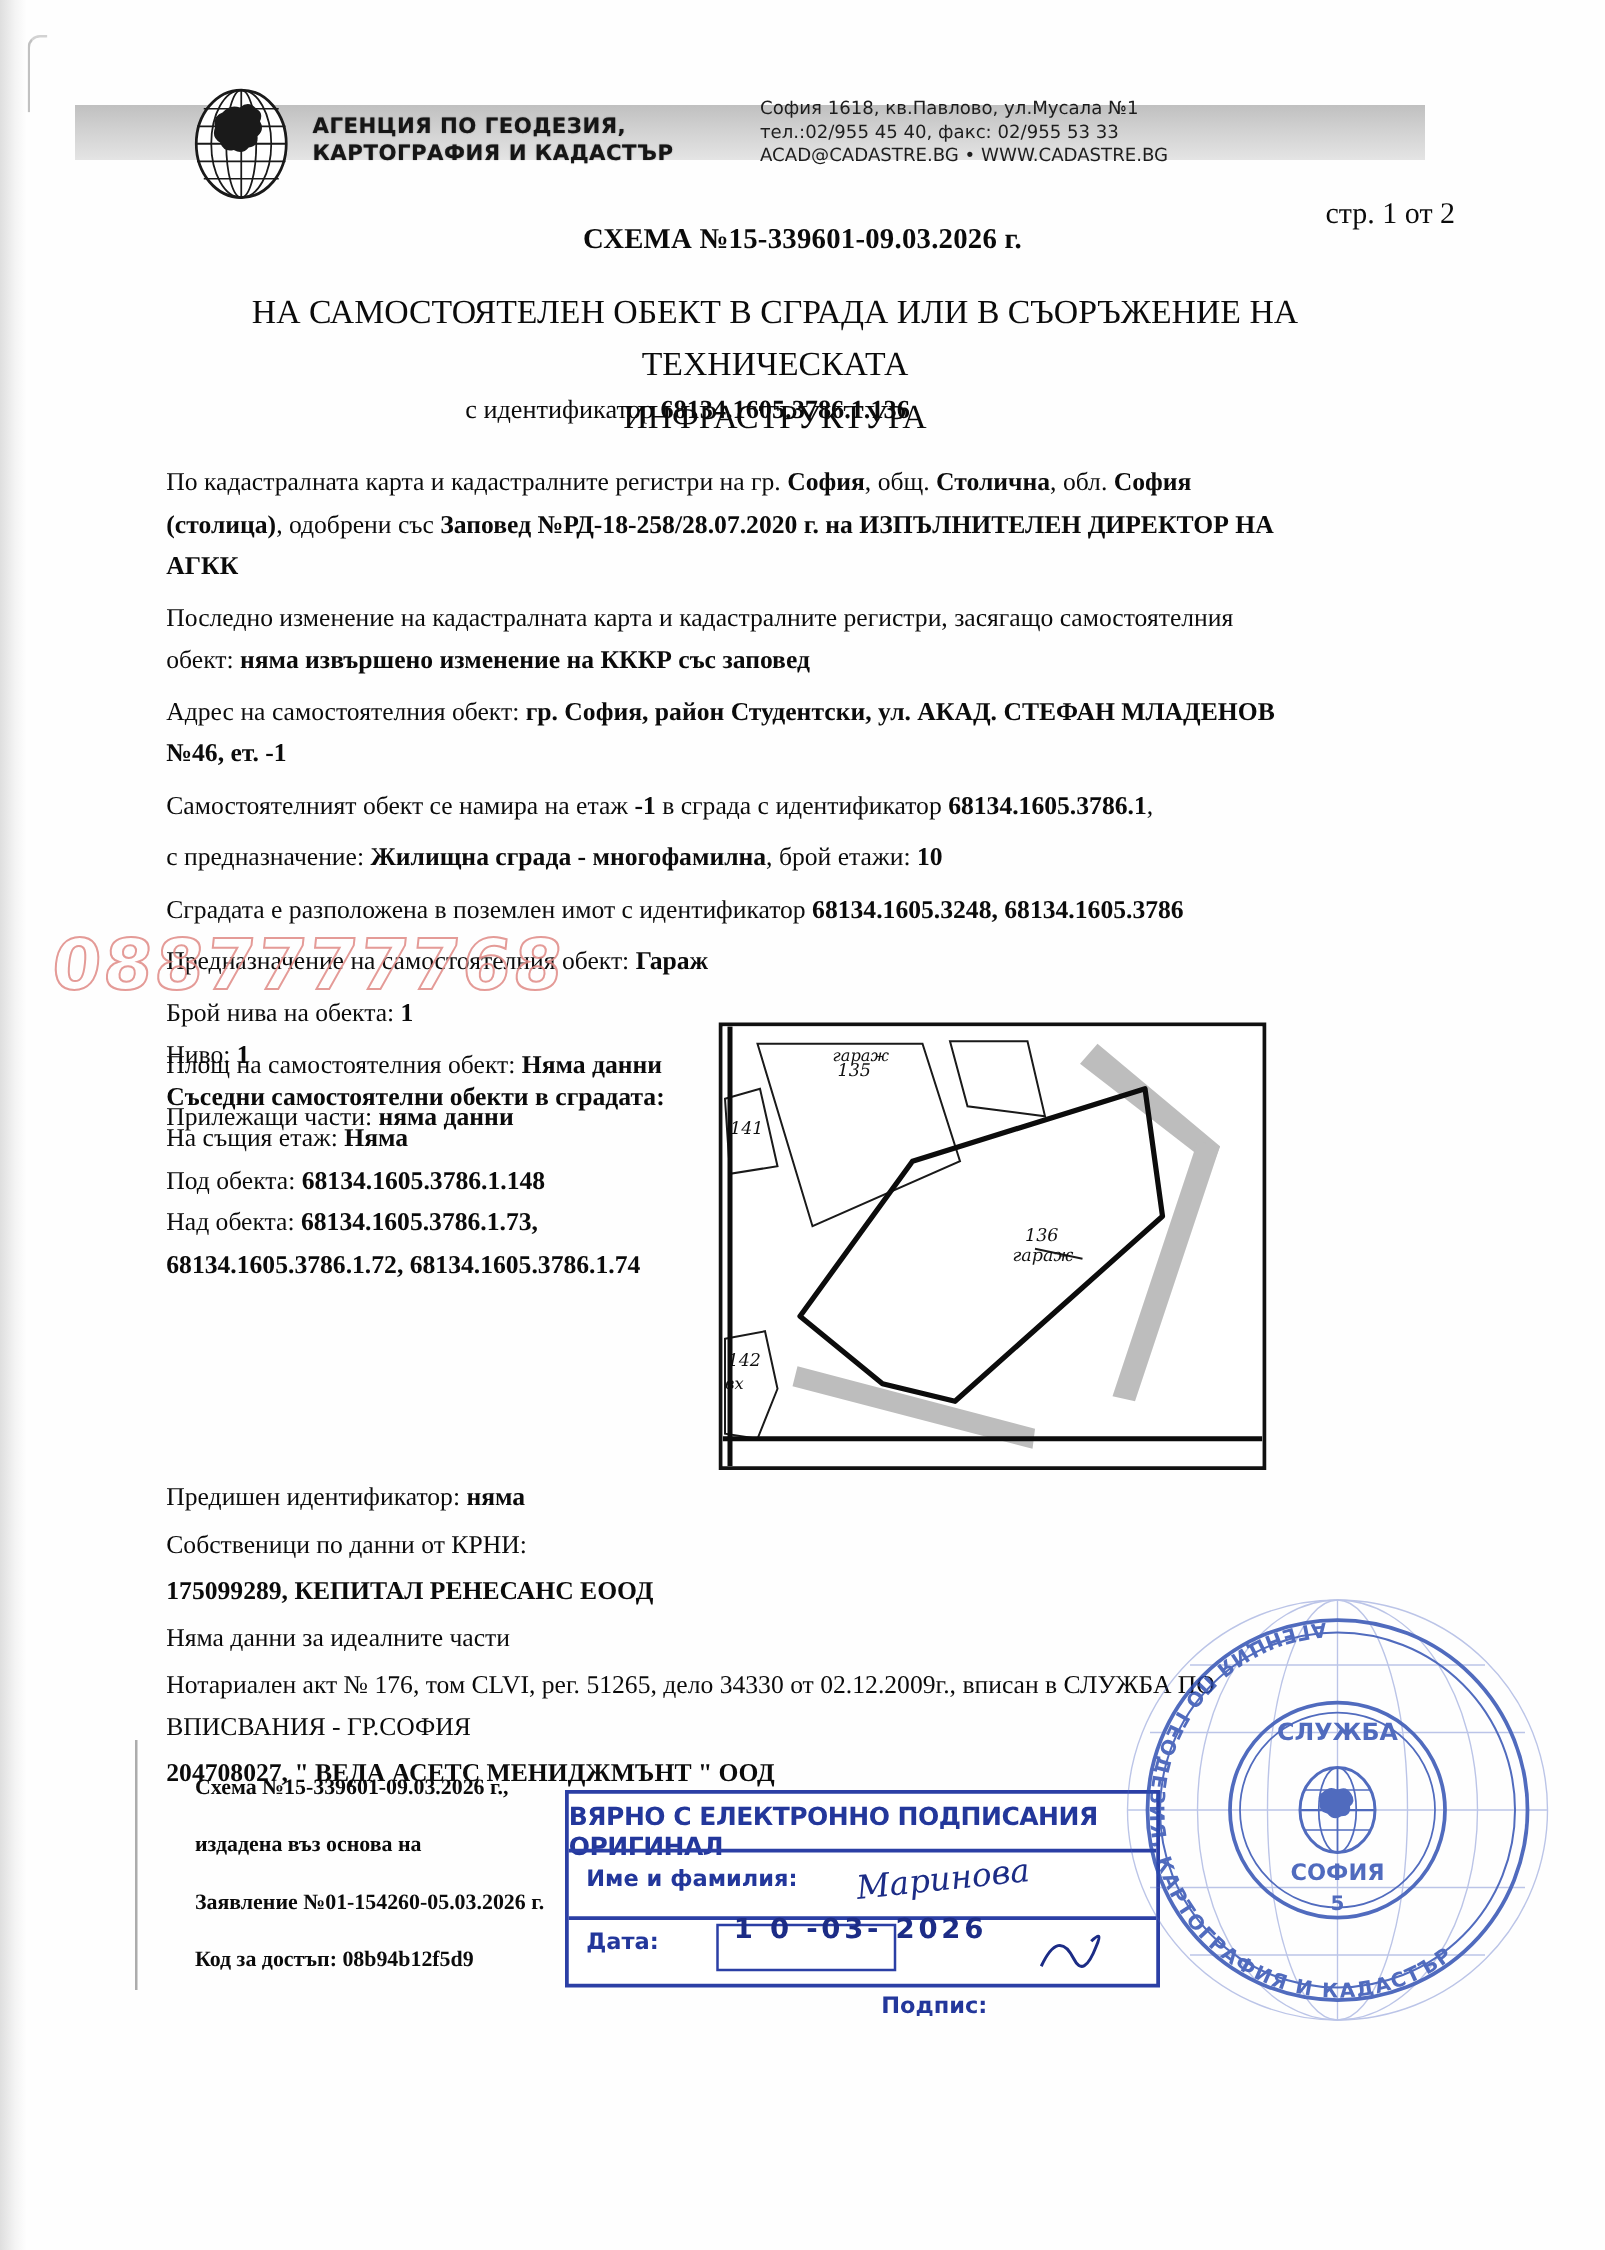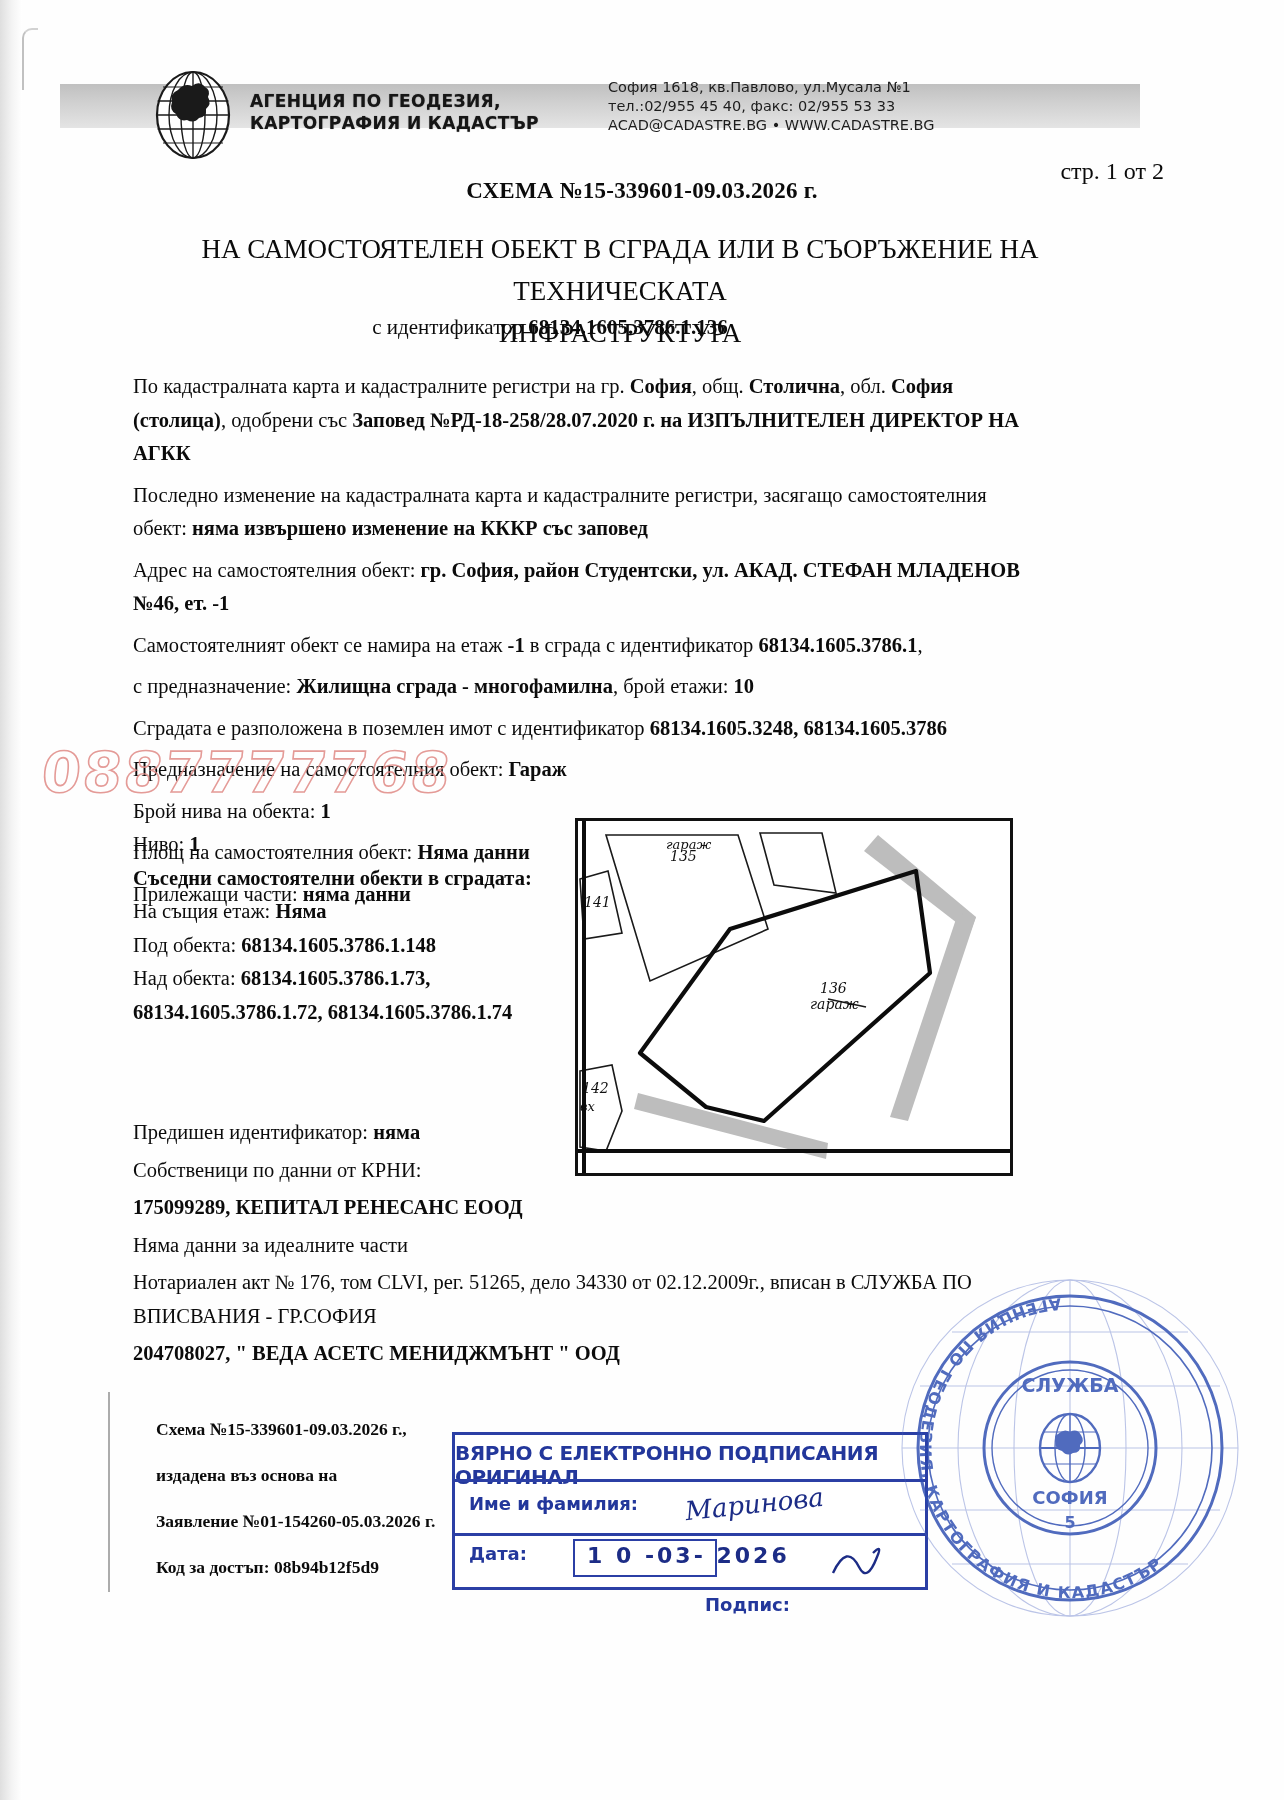--- a/index.html
+++ b/index.html
@@ -162,21 +162,21 @@
     width: 432px; height: 352px;
     border: 3px solid #111;
     background: #fff;
     overflow: hidden;
   }
   .map svg { display: block; }
 
   
   .bottom {
     position: absolute;
-    left: 133px; top: 1116px;
+    left: 133px; top: 1182px;
     width: 920px;
     font-size: 20.5px;
     line-height: 33.5px;
   }
   .bottom p { margin: 0 0 4px 0; }
   .bottom b { font-weight: 700; }
 
   
   .footer-block {
     position: absolute;
@@ -252,21 +252,21 @@
   .handwritten {
     position: absolute;
     font-family: "DejaVu Serif", serif;
     font-style: italic;
     color: #1c2c86;
     font-size: 26px;
     transform: rotate(-6deg);
   }
   .hand-date {
     position: absolute;
-    left: 132px; top: 108px;
+    left: 132px; top: 96px;
     color: #1c2c86;
     font-family: "DejaVu Sans", sans-serif;
     font-weight: 700;
     font-size: 22px;
     letter-spacing: 3px;
   }
 
   
   .seal {
     position: absolute;

